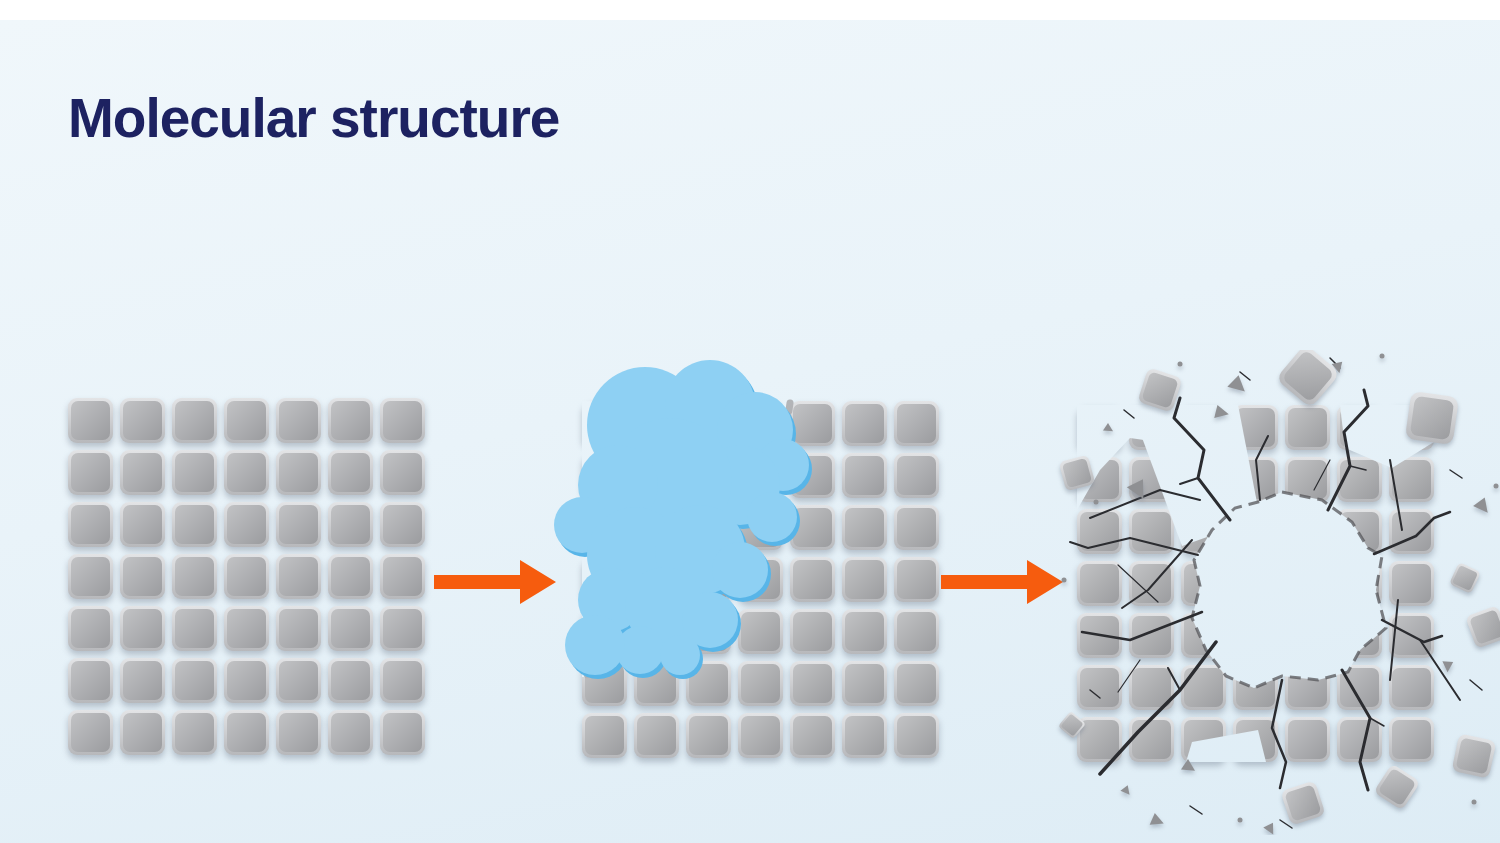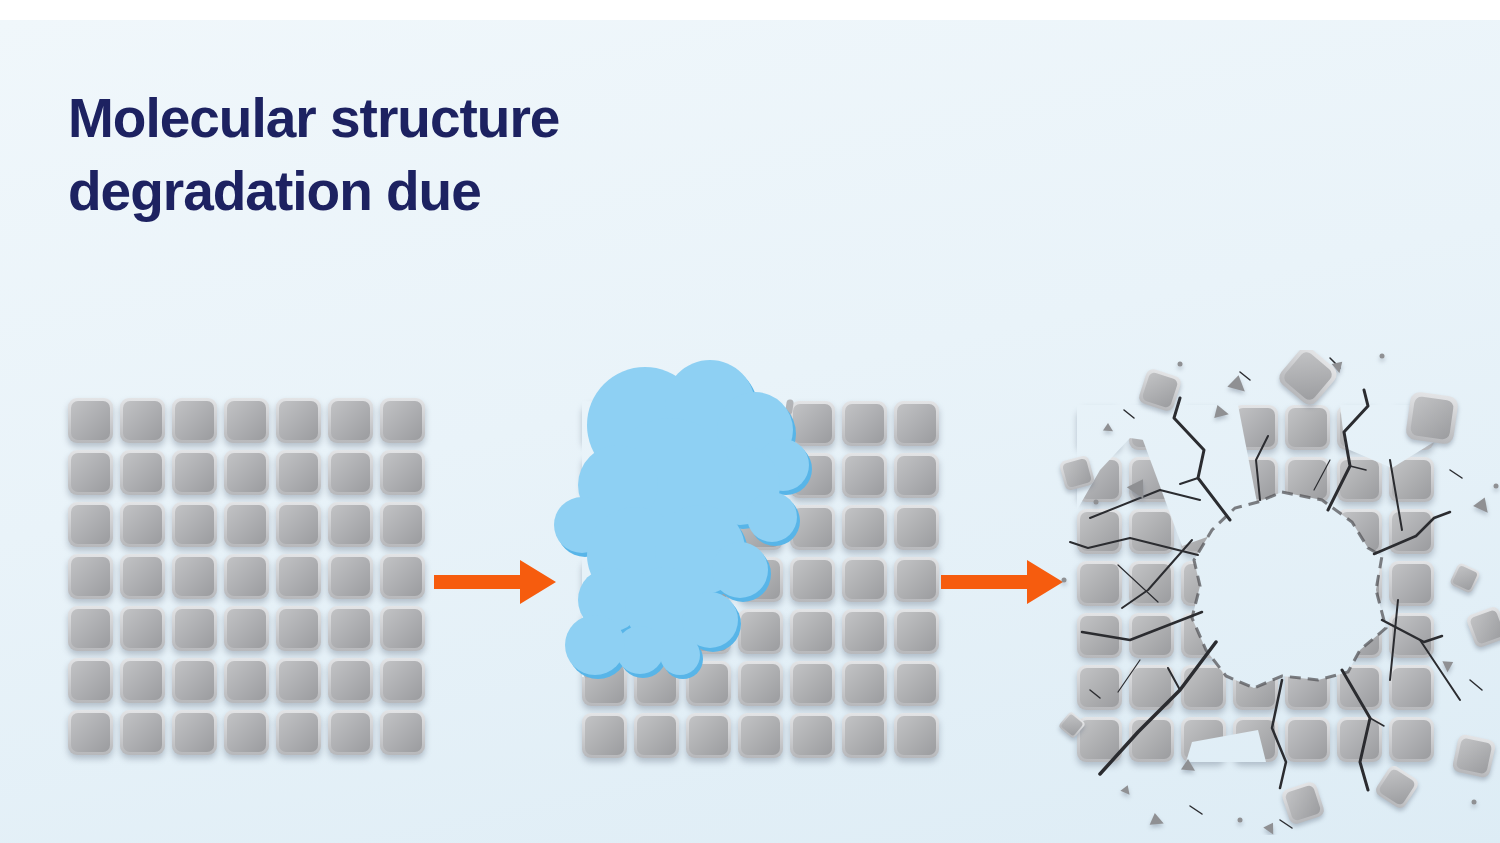--- a/index.html
+++ b/index.html
@@ -23,21 +23,20 @@
   #arrow1{left:430px;top:537px;}
   #arrow2{left:937px;top:537px;}
 </style>
 </head>
 <body>
 
 <div class="stage" style="background: linear-gradient(168deg, rgb(240, 247, 251) 0%, rgb(233, 243, 249) 45%, rgb(221, 236, 245) 100%);">
 
   <div class="title" style="color: rgb(29, 34, 97);">
     <div>Molecular structure</div>
-    <div>degradation due</div>
   </div>
 
   <svg id="p1" class="panel">
       <defs>
         <linearGradient id="p1bev" x1="0" y1="0" x2="0" y2="1">
           <stop offset="0" stop-color="#e3e4e6"></stop>
           <stop offset="1" stop-color="#b7b8bb"></stop>
         </linearGradient>
         <linearGradient id="p1til" x1="0" y1="0" x2="1" y2="1">
           <stop offset="0" stop-color="#c2c3c5"></stop>

